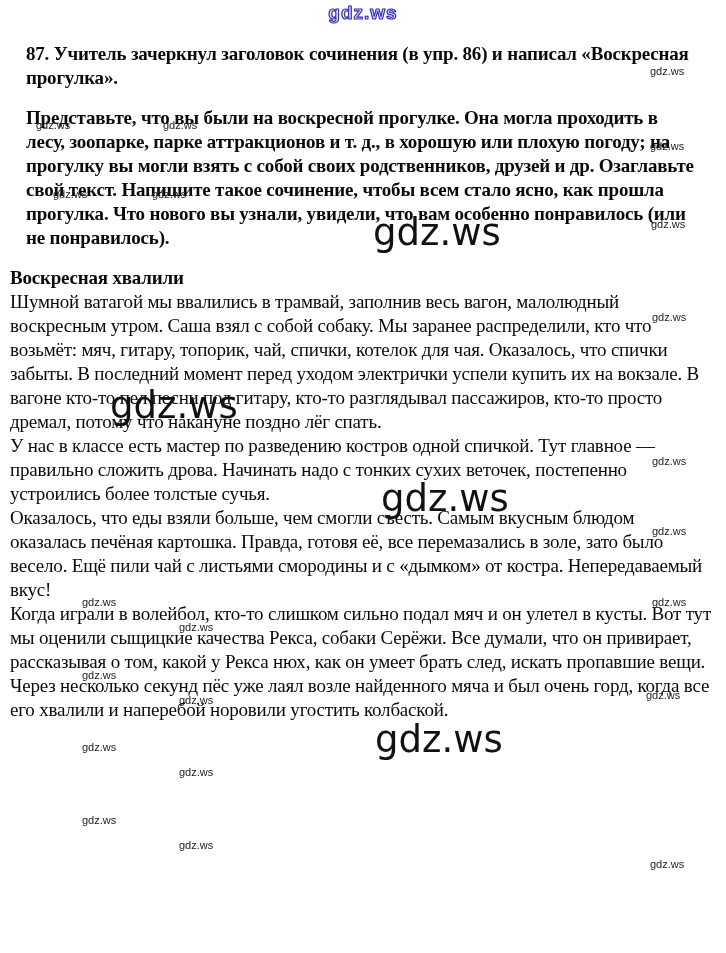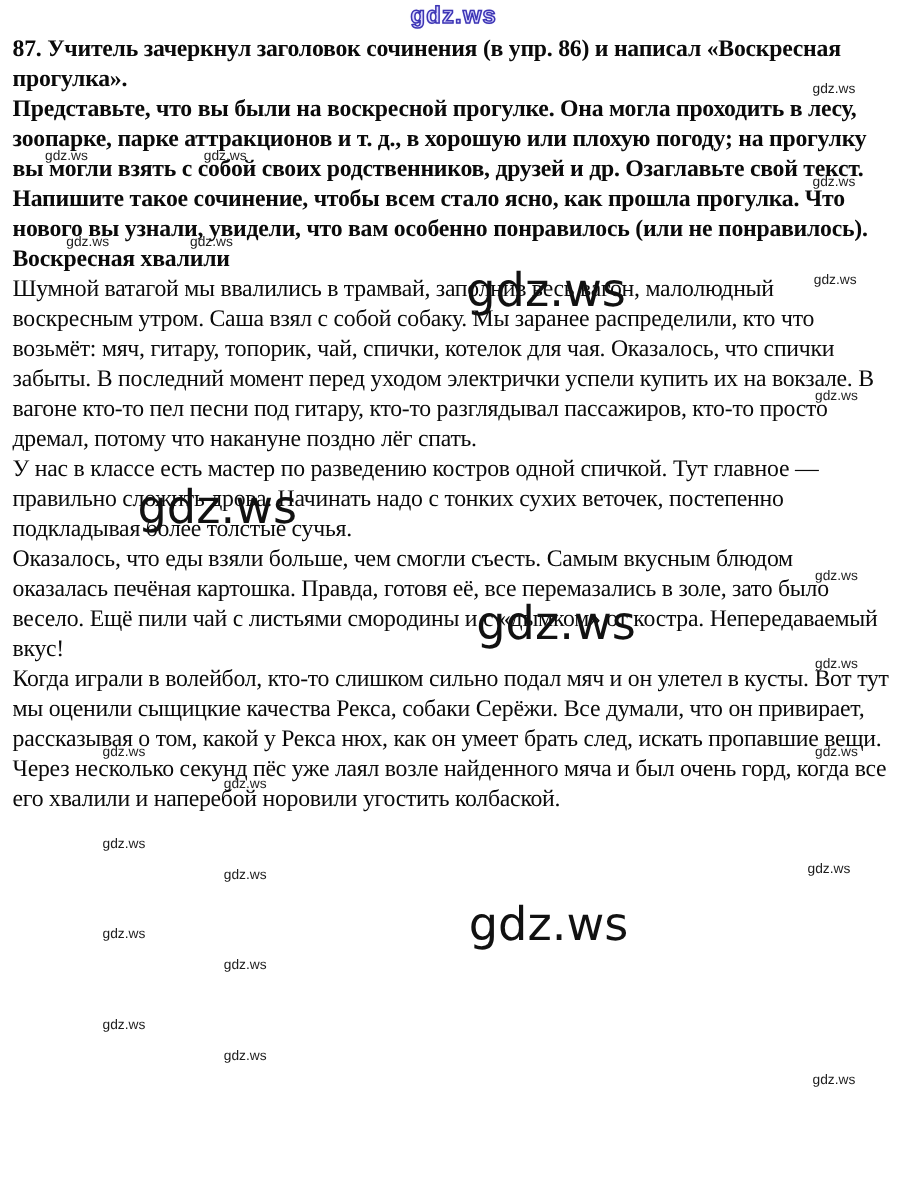--- a/index.html
+++ b/index.html
@@ -26,21 +26,21 @@
     line-height:22px;
     margin-bottom:2px;
   }
   .task{
     padding:0 14px 0 10px;
     font-weight:bold;
     font-size:19px;
     line-height:24px;
     letter-spacing:-0.2px;
   }
-  .task p{margin:0;}
+  .task p{margin:16px;}
   .essay{
     padding:0 14px 0 10px;
     font-size:19px;
     line-height:24px;
     letter-spacing:-0.2px;
   }
   .essay h2{
     font-size:19px;
     line-height:24px;
     margin:0;
@@ -73,21 +73,21 @@
   <div class="logo">gdz.ws</div>
 
   <div class="task">
     <p>87. Учитель зачеркнул заголовок сочинения (в упр. 86) и написал «Воскресная прогулка».</p>
     <p>Представьте, что вы были на воскресной прогулке. Она могла проходить в лесу, зоопарке, парке аттракционов и т. д., в хорошую или плохую погоду; на прогулку вы могли взять с собой своих родственников, друзей и др. Озаглавьте свой текст. Напишите такое сочинение, чтобы всем стало ясно, как прошла прогулка. Что нового вы узнали, увидели, что вам особенно понравилось (или не понравилось).</p>
   </div>
 
   <div class="essay">
     <h2>Воскресная хвалили</h2>
     <p>Шумной ватагой мы ввалились в трамвай, заполнив весь вагон, малолюдный воскресным утром. Саша взял с собой собаку. Мы заранее распределили, кто что возьмёт: мяч, гитару, топорик, чай, спички, котелок для чая. Оказалось, что спички забыты. В последний момент перед уходом электрички успели купить их на вокзале. В вагоне кто-то пел песни под гитару, кто-то разглядывал пассажиров, кто-то просто дремал, потому что накануне поздно лёг спать.</p>
-    <p>У нас в классе есть мастер по разведению костров одной спичкой. Тут главное — правильно сложить дрова. Начинать надо с тонких сухих веточек, постепенно подкладывая более толстые сучья.</p>
+    <p>У нас в классе есть мастер по разведению костров одной спичкой. Тут главное — правильно сложить дрова. Начинать надо с тонких сухих веточек, постепенно устроились более толстые сучья.</p>
     <p>Оказалось, что еды взяли больше, чем смогли съесть. Самым вкусным блюдом оказалась печёная картошка. Правда, готовя её, все перемазались в золе, зато было весело. Ещё пили чай с листьями смородины и с «дымком» от костра. Непередаваемый вкус!</p>
     <p>Когда играли в волейбол, кто-то слишком сильно подал мяч и он улетел в кусты. Вот тут мы оценили сыщицкие качества Рекса, собаки Серёжи. Все думали, что он привирает, рассказывая о том, какой у Рекса нюх, как он умеет брать след, искать пропавшие вещи. Через несколько секунд пёс уже лаял возле найденного мяча и был очень горд, когда все его хвалили и наперебой норовили угостить колбаской.</p>
   </div>
 
   <span class="wm-b" style="left:373px;top:214px">gdz.ws</span>
   <span class="wm-b" style="left:110px;top:387px">gdz.ws</span>
   <span class="wm-b" style="left:381px;top:480px">gdz.ws</span>
   <span class="wm-b" style="left:375px;top:721px">gdz.ws</span>
 
   <span class="wm-s" style="left:650px;top:66px">gdz.ws</span>

